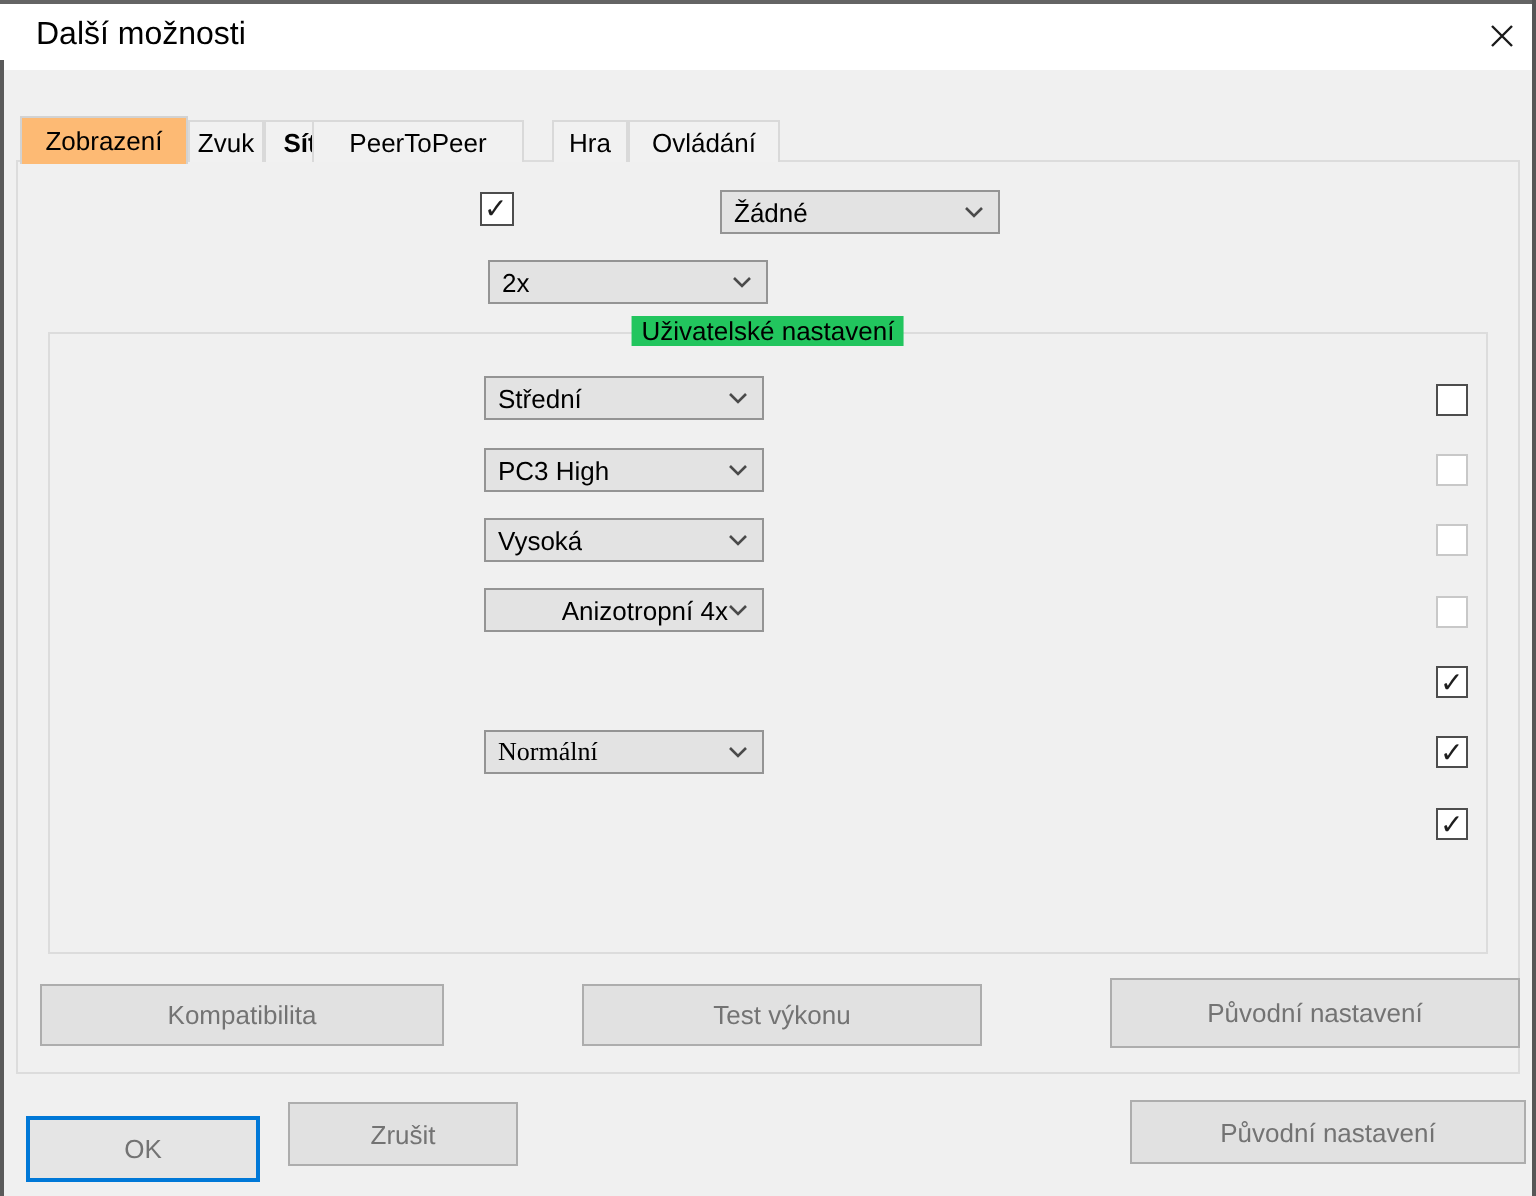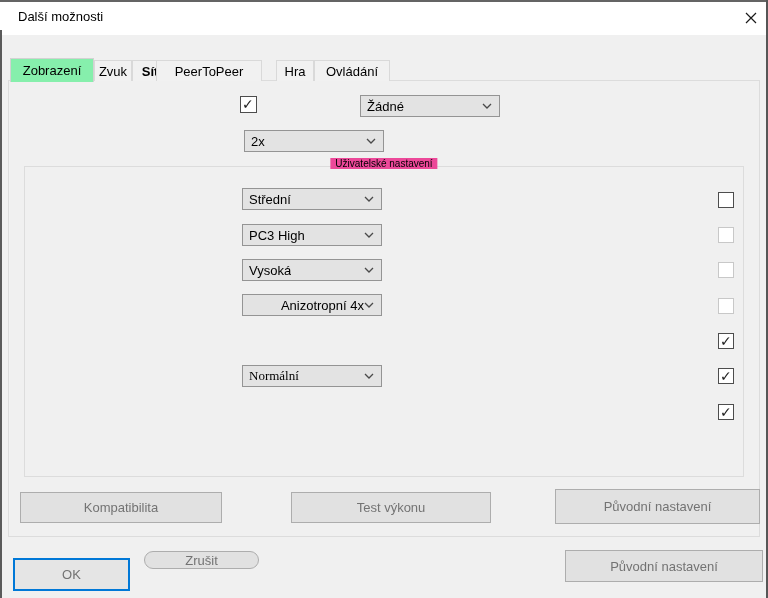--- a/index.html
+++ b/index.html
@@ -5,44 +5,44 @@
   html,body{margin:0;padding:0;}
   body{
     width:768px;height:598px;overflow:hidden;position:relative;
     font-family:"Liberation Sans","DejaVu Sans",sans-serif;
     background:#f0f0f0;
     -webkit-font-smoothing:antialiased;
   }
   .abs{position:absolute;box-sizing:border-box;}
   
   .titlebar{left:0;top:0;width:768px;height:35px;background:#ffffff;}
-  .title-text{left:18px;top:9px;font-size:13px;color:#000;white-space:nowrap;}
+  .title-text{left:18px;top:9px;font-size:16px;color:#000;white-space:nowrap;}
   .close-btn{left:738px;top:5px;width:26px;height:26px;display:flex;align-items:center;justify-content:center;cursor:default;}
   .edge-top{left:0;top:0;width:768px;height:2px;background:#646464;}
   .edge-right{left:766px;top:0;width:2px;height:598px;background:#565656;}
   .edge-left{left:0;top:30px;width:2px;height:568px;background:#5a5a5a;}
   
   .tabpage{left:8px;top:80px;width:752px;height:457px;border:1px solid #dcdcdc;background:#f0f0f0;z-index:1;}
   .tab{position:absolute;box-sizing:border-box;top:60px;height:21px;background:#f1f1f1;border:1px solid #d9d9d9;border-bottom:none;display:flex;align-items:center;justify-content:center;font-size:13px;color:#000;white-space:nowrap;overflow:hidden;z-index:1;}
-  .tab.active{top:58px;height:24px;background:#86efac;border-color:#d2d2d2;z-index:3;}
+  .tab.active{top:58px;height:24px;background:#fdba74;border-color:#d2d2d2;z-index:3;}
   
   .lbl{position:absolute;font-size:13px;color:#000;white-space:nowrap;line-height:16px;}
   .lbl.right{text-align:right;}
   
   .combo{position:absolute;box-sizing:border-box;width:140px;height:22px;background:#e3e3e3;border:1px solid #949494;display:flex;align-items:center;justify-content:space-between;padding:0 7px 0 6px;font-size:13px;color:#000;z-index:2;cursor:default;}
   .combo-text{white-space:nowrap;overflow:hidden;}
   
   .cb{position:absolute;box-sizing:border-box;width:16px;height:16px;background:#fff;border:1px solid #c8c8c8;z-index:2;cursor:default;}
   .cb.dark{border-color:#4d4d4d;}
   .cb.is-checked{border-color:#4d4d4d;}
   .cb.is-checked::after{content:"\2713";position:absolute;left:1px;top:-1px;font-size:14px;line-height:16px;color:#1e1e1e;}
   .cb.big{width:17px;height:17px;}
   
   .groupbox{left:24px;top:166px;width:720px;height:311px;border:1px solid #dcdcdc;z-index:1;}
-  .group-title{position:absolute;top:-9px;left:50%;transform:translateX(-50%);background:#ec4899;padding:0 5px;font-size:10px;color:#000;white-space:nowrap;}
+  .group-title{position:absolute;top:-9px;left:50%;transform:translateX(-50%);background:#22c55e;padding:0 5px;font-size:13px;color:#000;white-space:nowrap;}
   
   .btn{position:absolute;box-sizing:border-box;background:#e1e1e1;border:1px solid #adadad;display:flex;align-items:center;justify-content:center;font-size:13px;color:#737373;z-index:2;cursor:default;}
   .btn.default{border:2px solid #0078d7;background:#e5e5e5;}
   .gpu-line{position:absolute;right:24px;font-size:13px;color:#101010;text-align:right;white-space:nowrap;}
 </style>
 </head>
 <body>
 
 <div class="abs titlebar"></div>
 <div class="abs title-text">Další možnosti</div>
@@ -147,14 +147,14 @@
 <span class="cb is-checked" style="left:718px;top:368px;"></span>
 
 <div class="lbl right" style="right:58px;top:405px;">Vždy vysoká kvalita stromů</div>
 <span class="cb is-checked" style="left:718px;top:404px;"></span>
 
 <div class="btn" style="left:20px;top:492px;width:202px;height:31px;">Kompatibilita</div>
 <div class="btn" style="left:291px;top:492px;width:200px;height:31px;">Test výkonu</div>
 <div class="btn" style="left:555px;top:489px;width:205px;height:35px;">Původní nastavení</div>
 
 <div class="btn default" style="left:13px;top:558px;width:117px;height:33px;">OK</div>
-<div class="btn" style="left:144px;top:551px;width:115px;height:18px;border-radius:11px;">Zrušit</div>
+<div class="btn" style="left:144px;top:551px;width:115px;height:32px;">Zrušit</div>
 <div class="btn" style="left:565px;top:550px;width:198px;height:32px;">Původní nastavení</div>
 
 </body></html>

